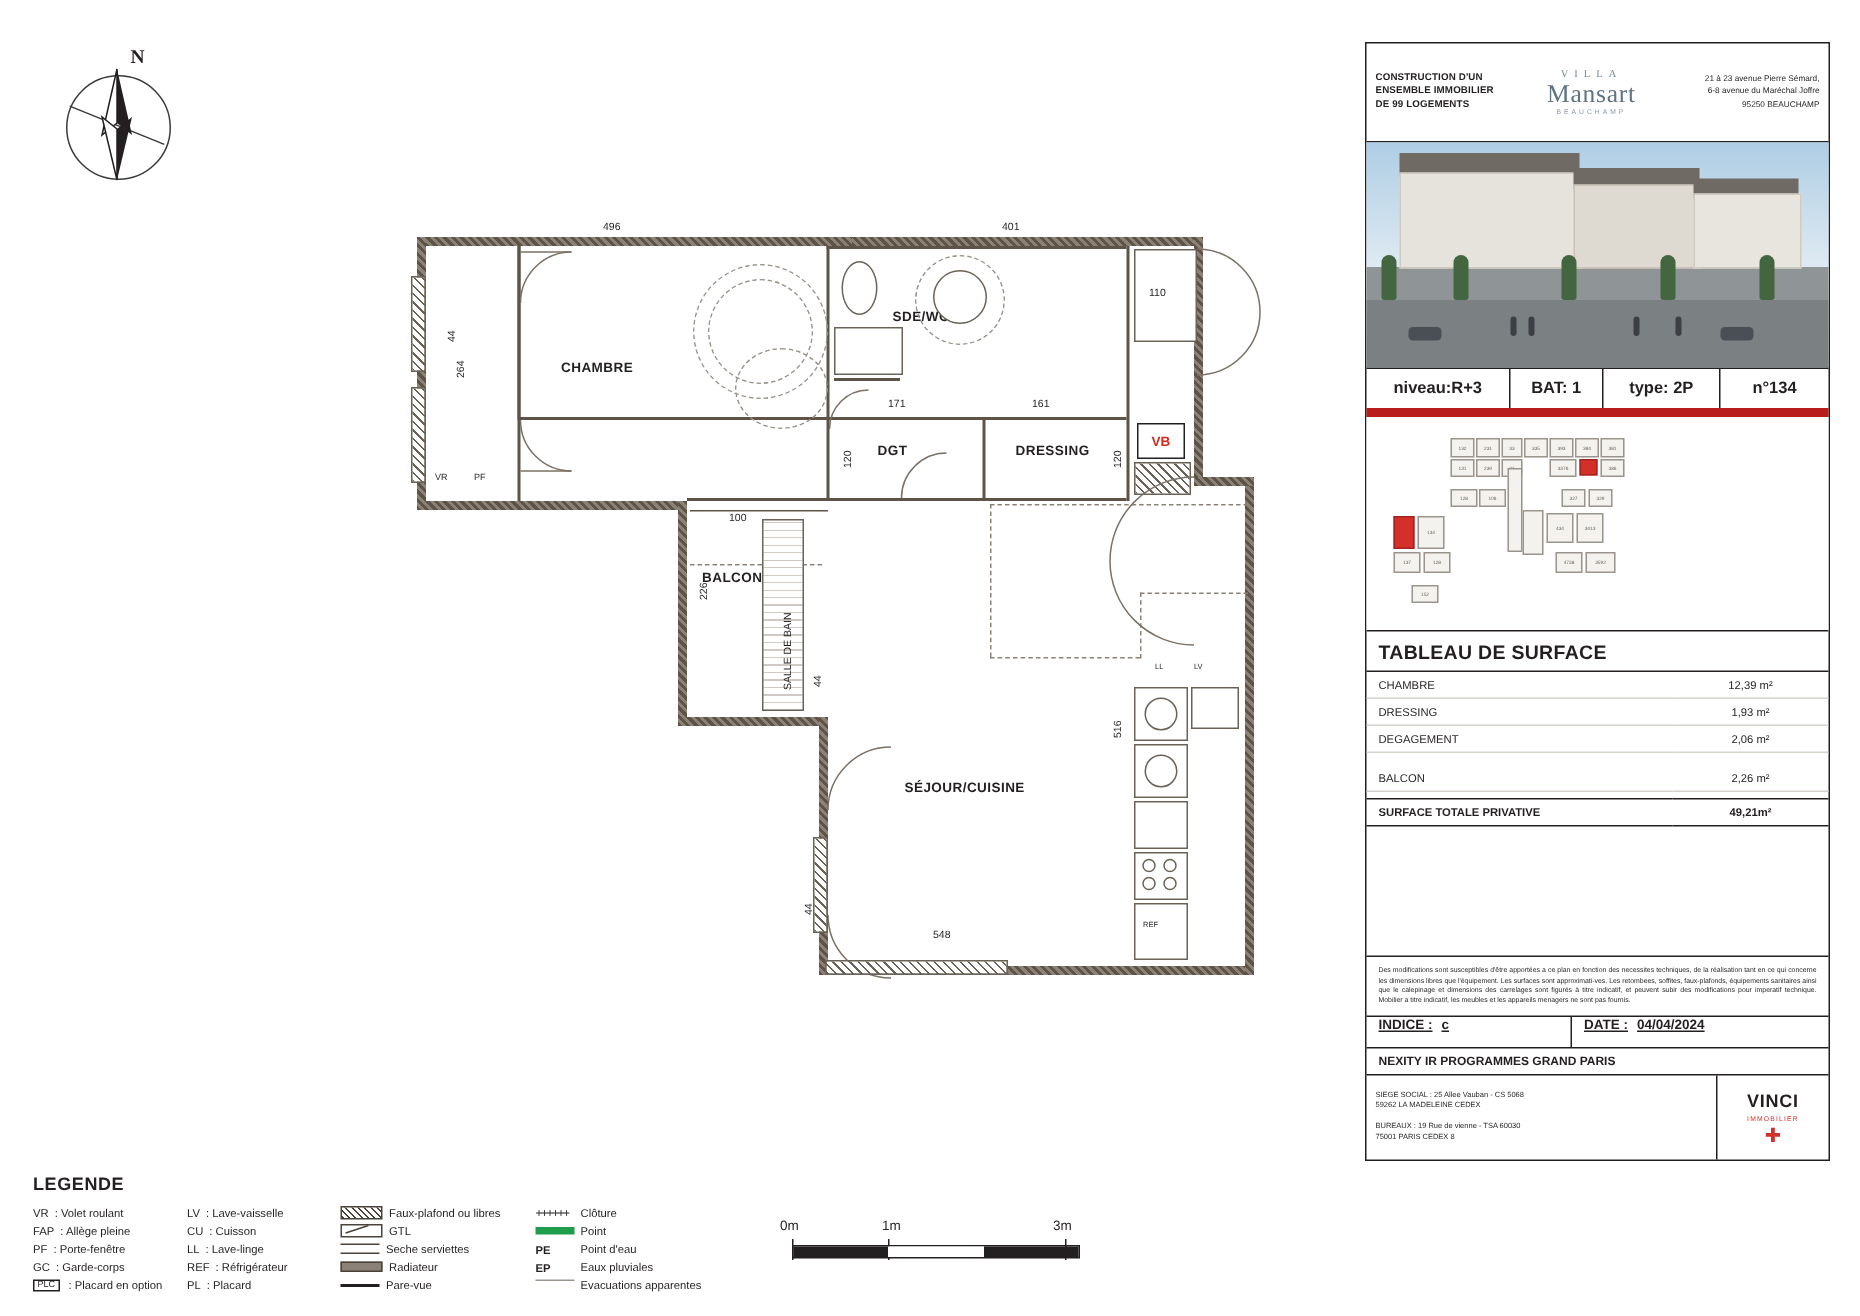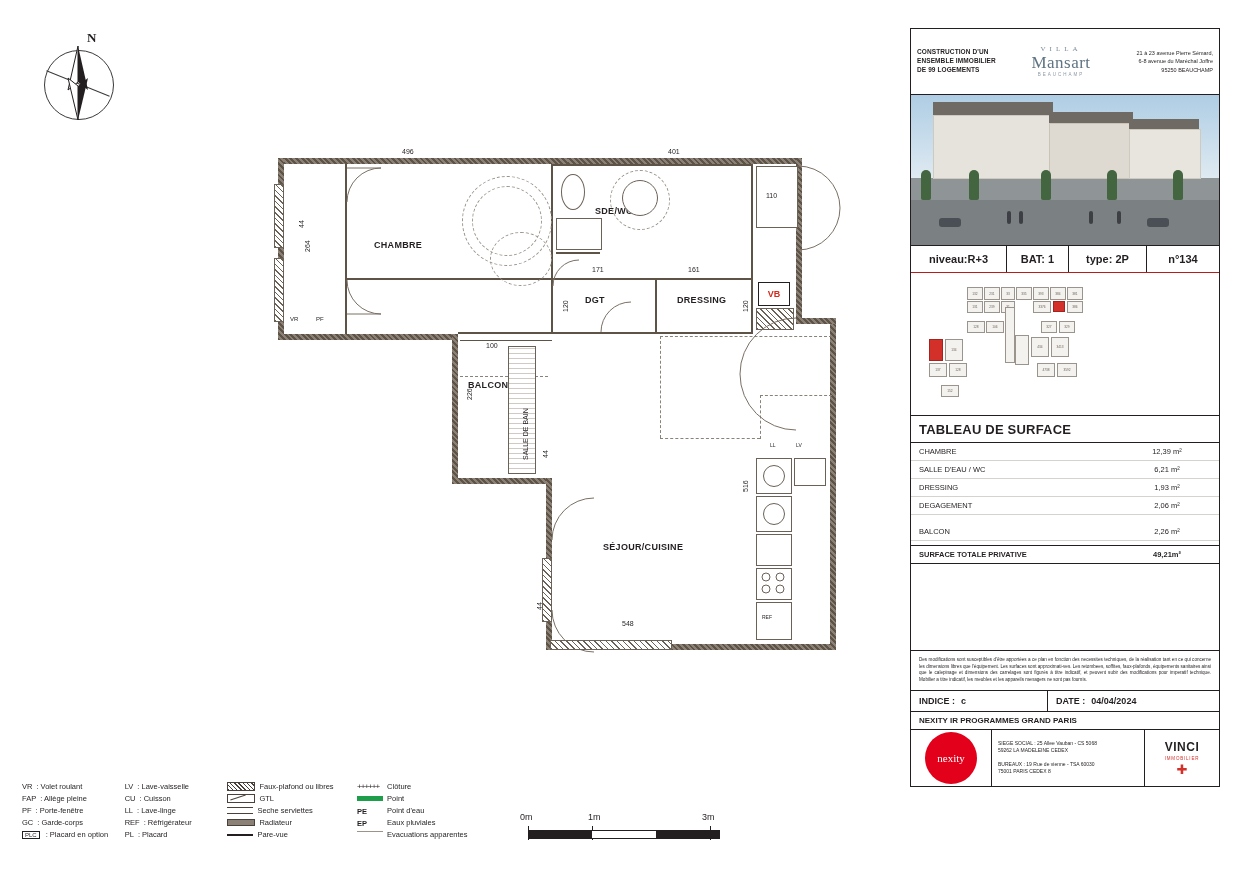--- a/index.html
+++ b/index.html
@@ -276,21 +276,21 @@
   .photo .roofA { position: absolute; left: 22px; bottom: calc(44% + 61px); width: 120px; height: 16px; background: #6f6a63; }
   .photo .roofB { position: absolute; left: 138px; bottom: calc(44% + 53px); width: 84px; height: 14px; background: #6f6a63; }
   .photo .roofC { position: absolute; left: 218px; bottom: calc(44% + 47px); width: 70px; height: 13px; background: #6f6a63; }
   .photo .tree { position: absolute; bottom: 30%; width: 10px; height: 30px; background: #43653f; border-radius: 5px 5px 2px 2px; }
   .photo .car { position: absolute; bottom: 12%; width: 22px; height: 9px; background: #4a4f55; border-radius: 3px; }
   .photo .person { position: absolute; bottom: 14%; width: 4px; height: 13px; background: #3d3f44; border-radius: 2px; }
 
   .panel .idbar {
     display: flex;
     height: 26px;
-    border-bottom: 1px solid #b91c1c;
+    border-bottom: 6px solid #b91c1c;
     font-size: 11px;
     font-weight: bold;
   }
   .idbar > div {
     display: flex;
     align-items: center;
     justify-content: center;
     border-right: 1px solid #231f20;
     box-sizing: border-box;
   }
@@ -351,21 +351,21 @@
     border-bottom: 1px solid #231f20;
   }
   .panel .indice {
     display: flex;
     height: 20px;
     border-bottom: 1px solid #231f20;
     font-size: 9px;
     font-weight: bold;
     align-items: stretch;
   }
-  .indice > div { display: flex; align-items: center; padding: 0 8px; }
+  .indice > div { display: flex; padding: 0 8px; text-decoration: underline; }
   .indice .i1 { width: 120px; border-right: 1px solid #231f20; }
   .indice .i2 { flex: 1; }
   .panel .promoter {
     height: 17px;
     display: flex;
     align-items: center;
     padding: 0 8px;
     font-size: 8px;
     font-weight: bold;
     border-bottom: 1px solid #231f20;
@@ -495,21 +495,21 @@
       <path d="M546,178 A56,56 0 0 0 546,290" fill="none" stroke="#7a7065" stroke-width="1"></path>
       <line x1="97" y1="28" x2="131" y2="28" stroke="#7a7065" stroke-width="1"></line>
       <line x1="97" y1="174" x2="131" y2="174" stroke="#7a7065" stroke-width="1"></line>
     </svg>
 
     <div class="room-label" style="left:218px; top:240px;">BALCON</div>
     <div class="balcony-rail" style="left:258px; top:206px; width:26px; height:126px;"></div>
     <div class="thin" style="left:210px; top:200px; width:92px; height:1px;"></div>
     <div class="dim v" style="left:272px; top:320px;">SALLE DE BAIN</div>
 
-    <div class="room-label" style="left:353px; top:402px;">SÉJOUR/CUISINE</div>
+    <div class="room-label" style="left:353px; top:380px;">SÉJOUR/CUISINE</div>
 
     <div class="fixture" style="left:506px; top:318px; width:34px; height:34px;"></div>
     <div class="fixture round" style="left:513px; top:325px; width:20px; height:20px;"></div>
     <div class="fixture" style="left:506px; top:356px; width:34px; height:34px;"></div>
     <div class="fixture round" style="left:513px; top:363px; width:20px; height:20px;"></div>
     <div class="fixture" style="left:506px; top:394px; width:34px; height:30px;"></div>
     <div class="fixture" style="left:506px; top:428px; width:34px; height:30px;"></div>
     <svg style="position:absolute;left:506px;top:428px;width:34px;height:30px">
       <circle cx="10" cy="9" r="4" fill="none" stroke="#6b6257"></circle>
       <circle cx="24" cy="9" r="4" fill="none" stroke="#6b6257"></circle>
@@ -541,20 +541,21 @@
     <div class="dim v" style="left:286px; top:470px;">44</div>
     <div class="dim v" style="left:48px;  top:88px;">44</div>
 
     <div class="dim" style="left:40px; top:176px; font-size:6px;">VR</div>
     <div class="dim" style="left:66px; top:176px; font-size:6px;">PF</div>
     <div class="dim" style="left:520px; top:302px; font-size:5px;">LL</div>
     <div class="dim" style="left:546px; top:302px; font-size:5px;">LV</div>
   </div>
 
   <div class="legend">
+    <h3>LEGENDE</h3>
     <div class="cols">
       <div class="col c1">
         <div class="row">
           <span class="code">VR</span>
           <span>: Volet roulant</span>
         </div>
         <div class="row">
           <span class="code">FAP</span>
           <span>: Allège pleine</span>
         </div>
@@ -742,24 +743,20 @@
       <div class="kp-unit" style="left:104px; top:62px;  width:14px; height:30px;"></div>
     </div>
 
     <div class="tbl-title">TABLEAU DE SURFACE</div>
 
     <table class="surface">
       <tbody>
         <tr>
           <td>CHAMBRE</td>
           <td class="val">12,39 m²</td>
-        </tr>
-        <tr>
-          <td>SALLE D'EAU / WC</td>
-          <td class="val">6,21 m²</td>
         </tr>
         <tr>
           <td>DRESSING</td>
           <td class="val">1,93 m²</td>
         </tr>
         <tr>
           <td>DEGAGEMENT</td>
           <td class="val">2,06 m²</td>
         </tr>
         <tr class="gap">
@@ -793,23 +790,20 @@
       </div>
       <div class="i2">
         <span>DATE :</span>
         <span style="margin-left:6px">04/04/2024</span>
       </div>
     </div>
 
     <div class="promoter">NEXITY IR PROGRAMMES GRAND PARIS</div>
 
     <div class="footer">
-      <div class="nexity">
-        <div class="badge">nexity</div>
-      </div>
       <div class="addr">
         <div style="white-space:pre-line">SIEGE SOCIAL : 25 Allee Vauban - CS 5068
 59262 LA MADELEINE CEDEX</div>
         <div style="white-space:pre-line;margin-top:6px">BUREAUX : 19 Rue de vienne - TSA 60030
 75001 PARIS CEDEX 8</div>
       </div>
       <div class="vinci">
         <div class="vname">VINCI</div>
         <div class="vsub">IMMOBILIER</div>
         <div class="vcross">✚</div>

